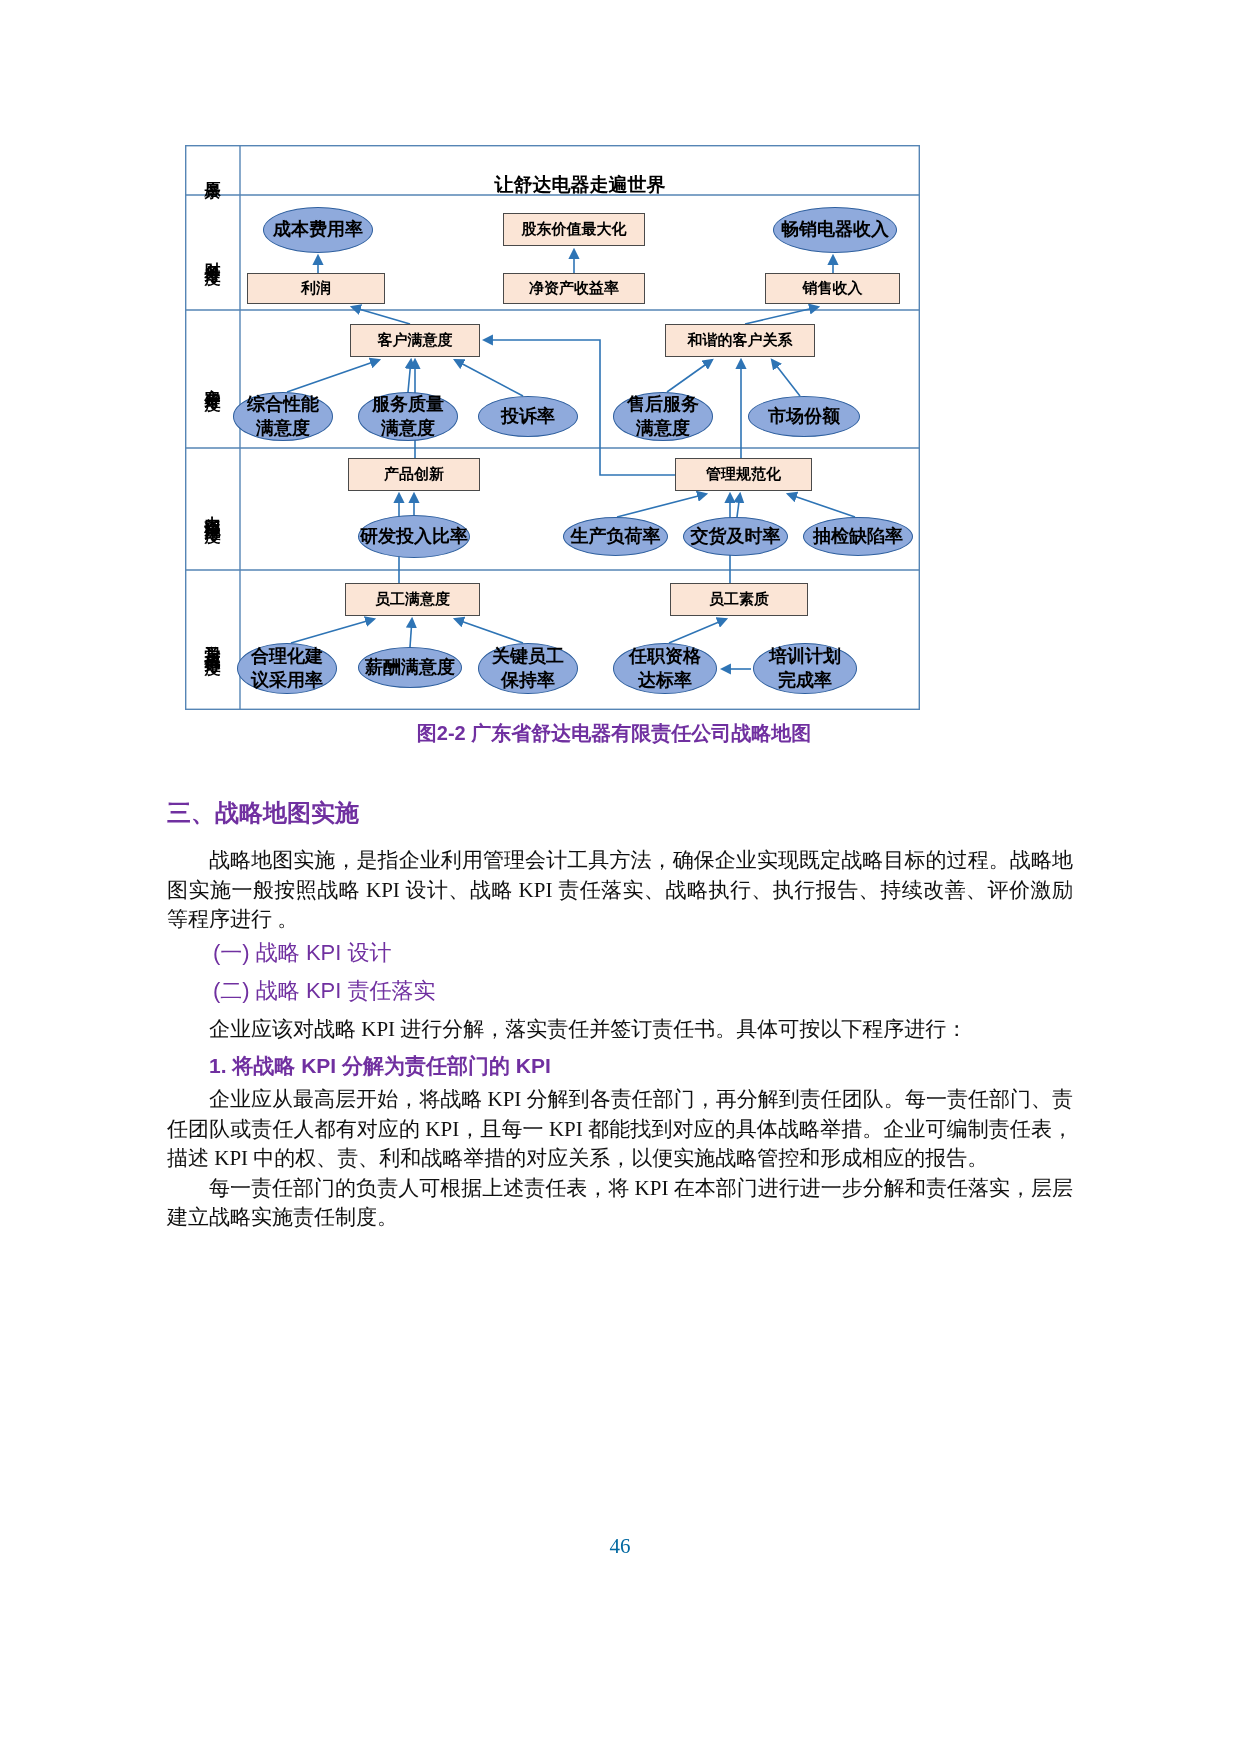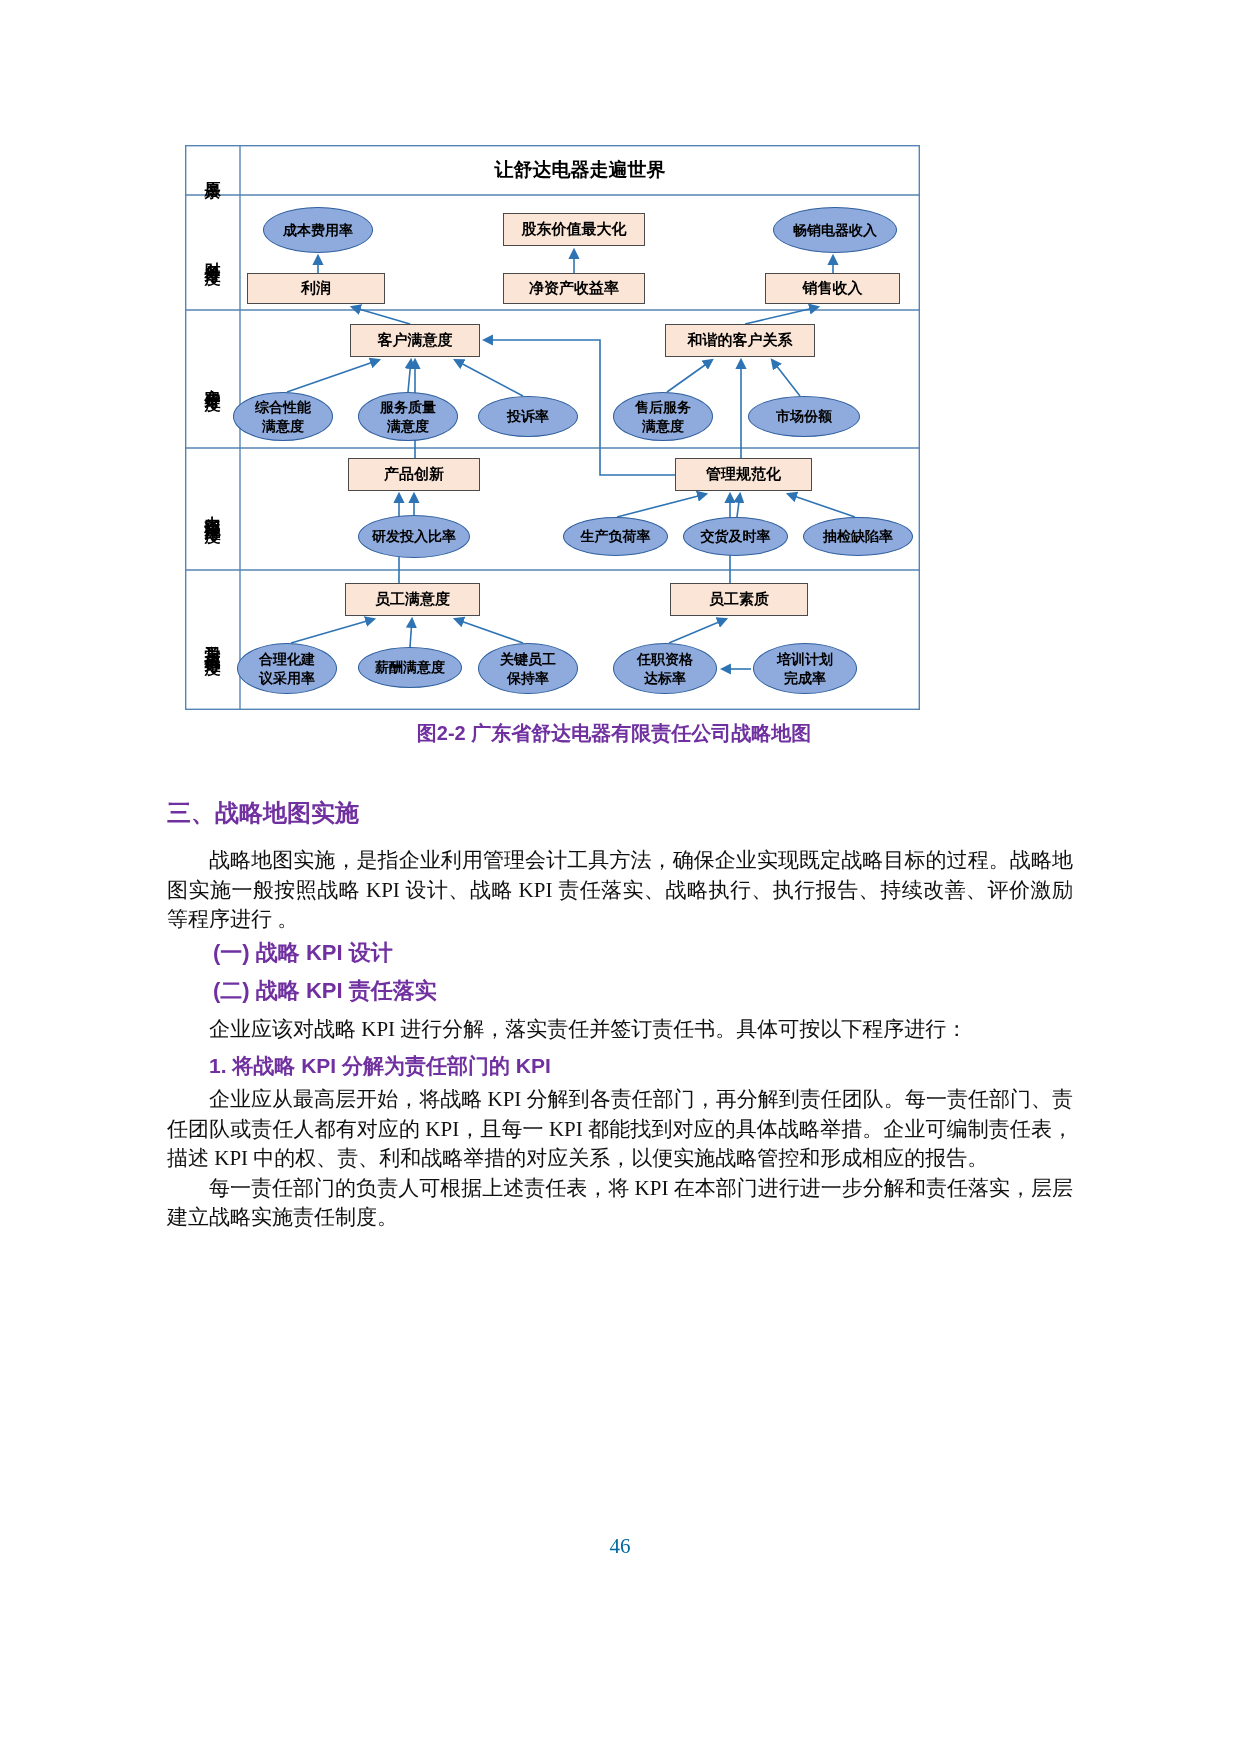--- a/index.html
+++ b/index.html
@@ -16,54 +16,54 @@
     font-family:"Liberation Sans", sans-serif;
   }
   .dg-svg { position:absolute; left:0; top:0; width:735px; height:565px; }
   .rowlabel {
     position:absolute; display:flex; align-items:center; justify-content:center;
     writing-mode:vertical-lr; text-orientation:upright;
     font-weight:bold; font-size:16px; color:#000; letter-spacing:2px;
     white-space:pre-line; line-height:1;
   }
   .vision-text {
-    position:absolute; left:55px; top:0; width:680px; height:50px;
+    position:absolute; left:55px; top:15px; width:680px; height:50px;
     display:flex; align-items:center; justify-content:center;
     font-weight:bold; font-size:19px; color:#000;
   }
   .node {
     position:absolute; display:flex; align-items:center; justify-content:center;
     font-weight:bold; color:#000; text-align:center; white-space:pre-line;
   }
   .rect {
     background:#FBE5D6; border:1px solid #4a4a4a; font-size:15px;
   }
   .ell {
     background:#8FAADC; border:1.5px solid #2E5F9E; border-radius:50%;
-    font-size:14px; line-height:1.3;
+    font-size:18px; line-height:1.3;
   }
 
   
   .caption {
     position:absolute; left:0; top:720px; width:1180px; text-align:center;
     color:#7030A0; font-weight:bold; font-size:20px;
     font-family:"Liberation Sans", sans-serif;
     margin-left:24px;
   }
   .textflow { position:absolute; left:167px; top:798px; width:906px; }
   .sec-h2 {
     color:#7030A0; font-weight:bold; font-size:24px; line-height:30px;
     font-family:"Liberation Sans", sans-serif; margin:0 0 18px 0;
   }
   .body-p {
     font-size:21px; line-height:29.5px; color:#101010;
     text-indent:2em; text-align:justify; margin:0;
   }
   .sub-h3 {
-    color:#7030A0; font-weight:bold; font-size:22px; line-height:28px;
+    color:#7030A0; font-weight:normal; font-size:22px; line-height:28px;
     font-family:"Liberation Sans", sans-serif; margin:4px 0 10px 46px;
   }
   .item-h4 {
     color:#7030A0; font-weight:bold; font-size:21px; line-height:27px;
     font-family:"Liberation Sans", sans-serif; margin:8px 0 6px 42px;
   }
   .pageno {
     position:absolute; left:0; top:1534px; width:1240px; text-align:center;
     font-size:21px; color:#0369a1;
   }

